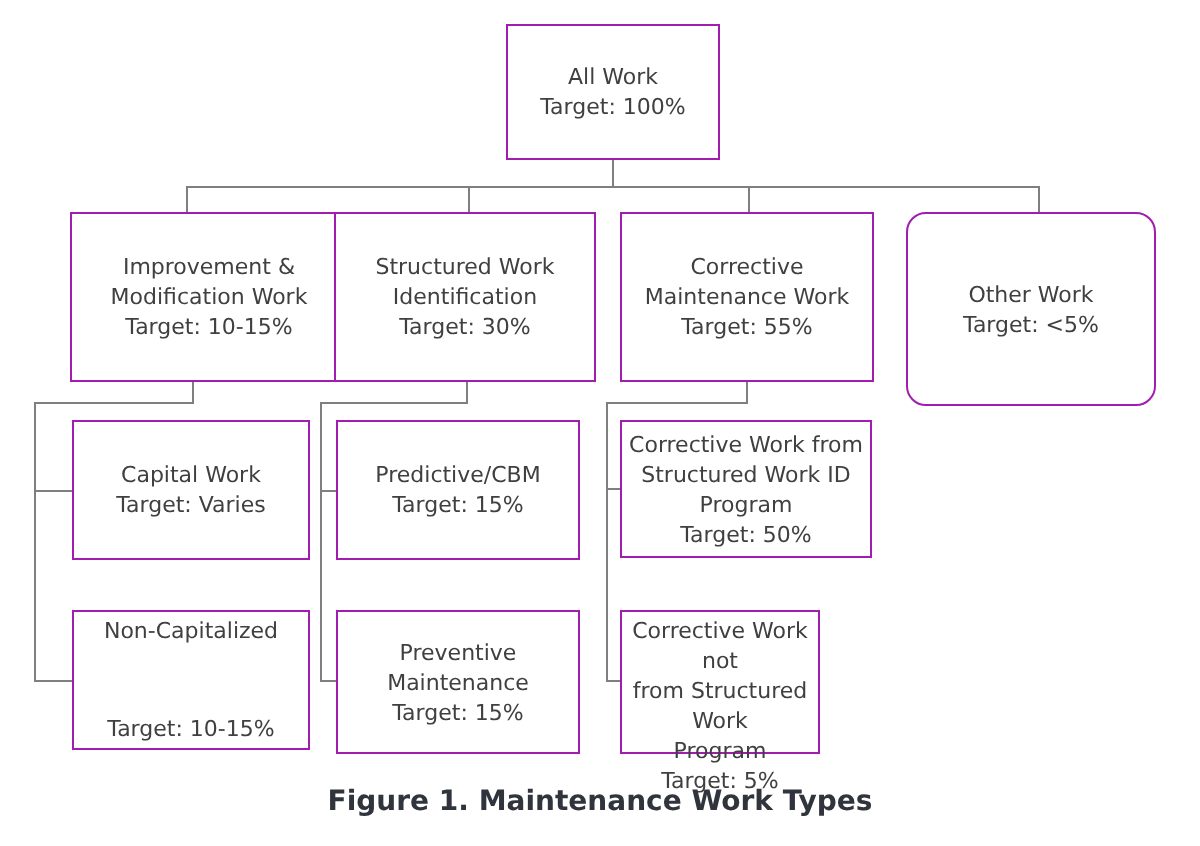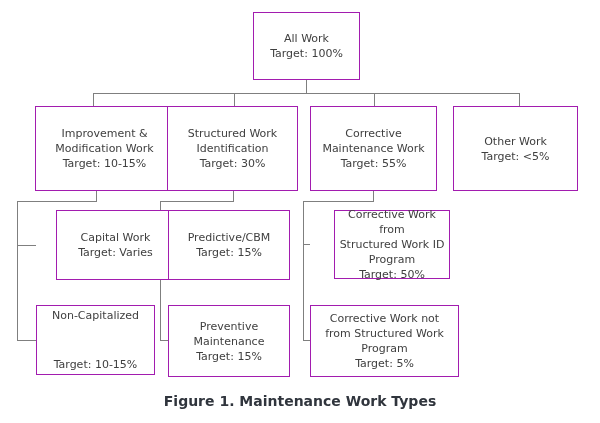--- a/index.html
+++ b/index.html
@@ -75,21 +75,21 @@
   <div class="node" style="left:167px; top:106px; width:131px; height:85px;">
     <div class="lbl">Structured Work
 Identification</div>
     <div class="lbl">Target: 30%</div>
   </div>
   <div class="node" style="left:310px; top:106px; width:127px; height:85px;">
     <div class="lbl">Corrective
 Maintenance Work</div>
     <div class="lbl">Target: 55%</div>
   </div>
-  <div class="node" style="left:453px; top:106px; width:125px; height:85px;">
+  <div class="node" style="left:453px; top:106px; width:125px; height:97px;border-radius:10px;">
     <div class="lbl">Other Work</div>
     <div class="lbl">Target: &lt;5%</div>
   </div>
 
   <div class="line v" style="left:96px; top:191px; height:10px;"></div>
   <div class="line h" style="left:17px; top:201px; width:80px;"></div>
   <div class="line v" style="left:17px; top:201px; height:139px;"></div>
   <div class="line h" style="left:17px; top:245px; width:19px;"></div>
   <div class="line h" style="left:17px; top:340px; width:19px;"></div>
 
@@ -98,44 +98,44 @@
   <div class="line v" style="left:160px; top:201px; height:139px;"></div>
   <div class="line h" style="left:160px; top:245px; width:8px;"></div>
   <div class="line h" style="left:160px; top:340px; width:8px;"></div>
 
   <div class="line v" style="left:373px; top:191px; height:10px;"></div>
   <div class="line h" style="left:303px; top:201px; width:71px;"></div>
   <div class="line v" style="left:303px; top:201px; height:139px;"></div>
   <div class="line h" style="left:303px; top:244px; width:7px;"></div>
   <div class="line h" style="left:303px; top:340px; width:7px;"></div>
 
-  <div class="node" style="left:36px; top:210px; width:119px; height:70px;margin-left:20px;">
+  <div class="node" style="left:36px; top:210px; width:119px; height:70px;">
     <div class="lbl">Capital Work</div>
     <div class="lbl">Target: Varies</div>
   </div>
   <div class="node" style="left:36px; top:305px; width:119px; height:70px;justify-content:space-between;">
     <div class="lbl">Non-Capitalized</div>
     <div class="lbl">Target: 10-15%</div>
   </div>
   <div class="node" style="left:168px; top:210px; width:122px; height:70px;">
     <div class="lbl">Predictive/CBM</div>
     <div class="lbl">Target: 15%</div>
   </div>
   <div class="node" style="left:168px; top:305px; width:122px; height:72px;">
     <div class="lbl">Preventive
 Maintenance</div>
     <div class="lbl">Target: 15%</div>
   </div>
-  <div class="node" style="left:310px; top:210px; width:116px; height:69px;margin-left:24px;">
+  <div class="node" style="left:310px; top:210px; width:126px; height:69px;">
     <div class="lbl">Corrective Work from
 Structured Work ID
 Program</div>
     <div class="lbl">Target: 50%</div>
   </div>
-  <div class="node" style="left:310px; top:305px; width:149px; height:72px;">
+  <div class="node" style="left:310px; top:305px; width:100px; height:72px;justify-content:space-between;">
     <div class="lbl">Corrective Work not
 from Structured Work
 Program</div>
     <div class="lbl">Target: 5%</div>
   </div>
 
   <div class="caption">Figure 1. Maintenance Work Types</div>
 
 </div>
 

